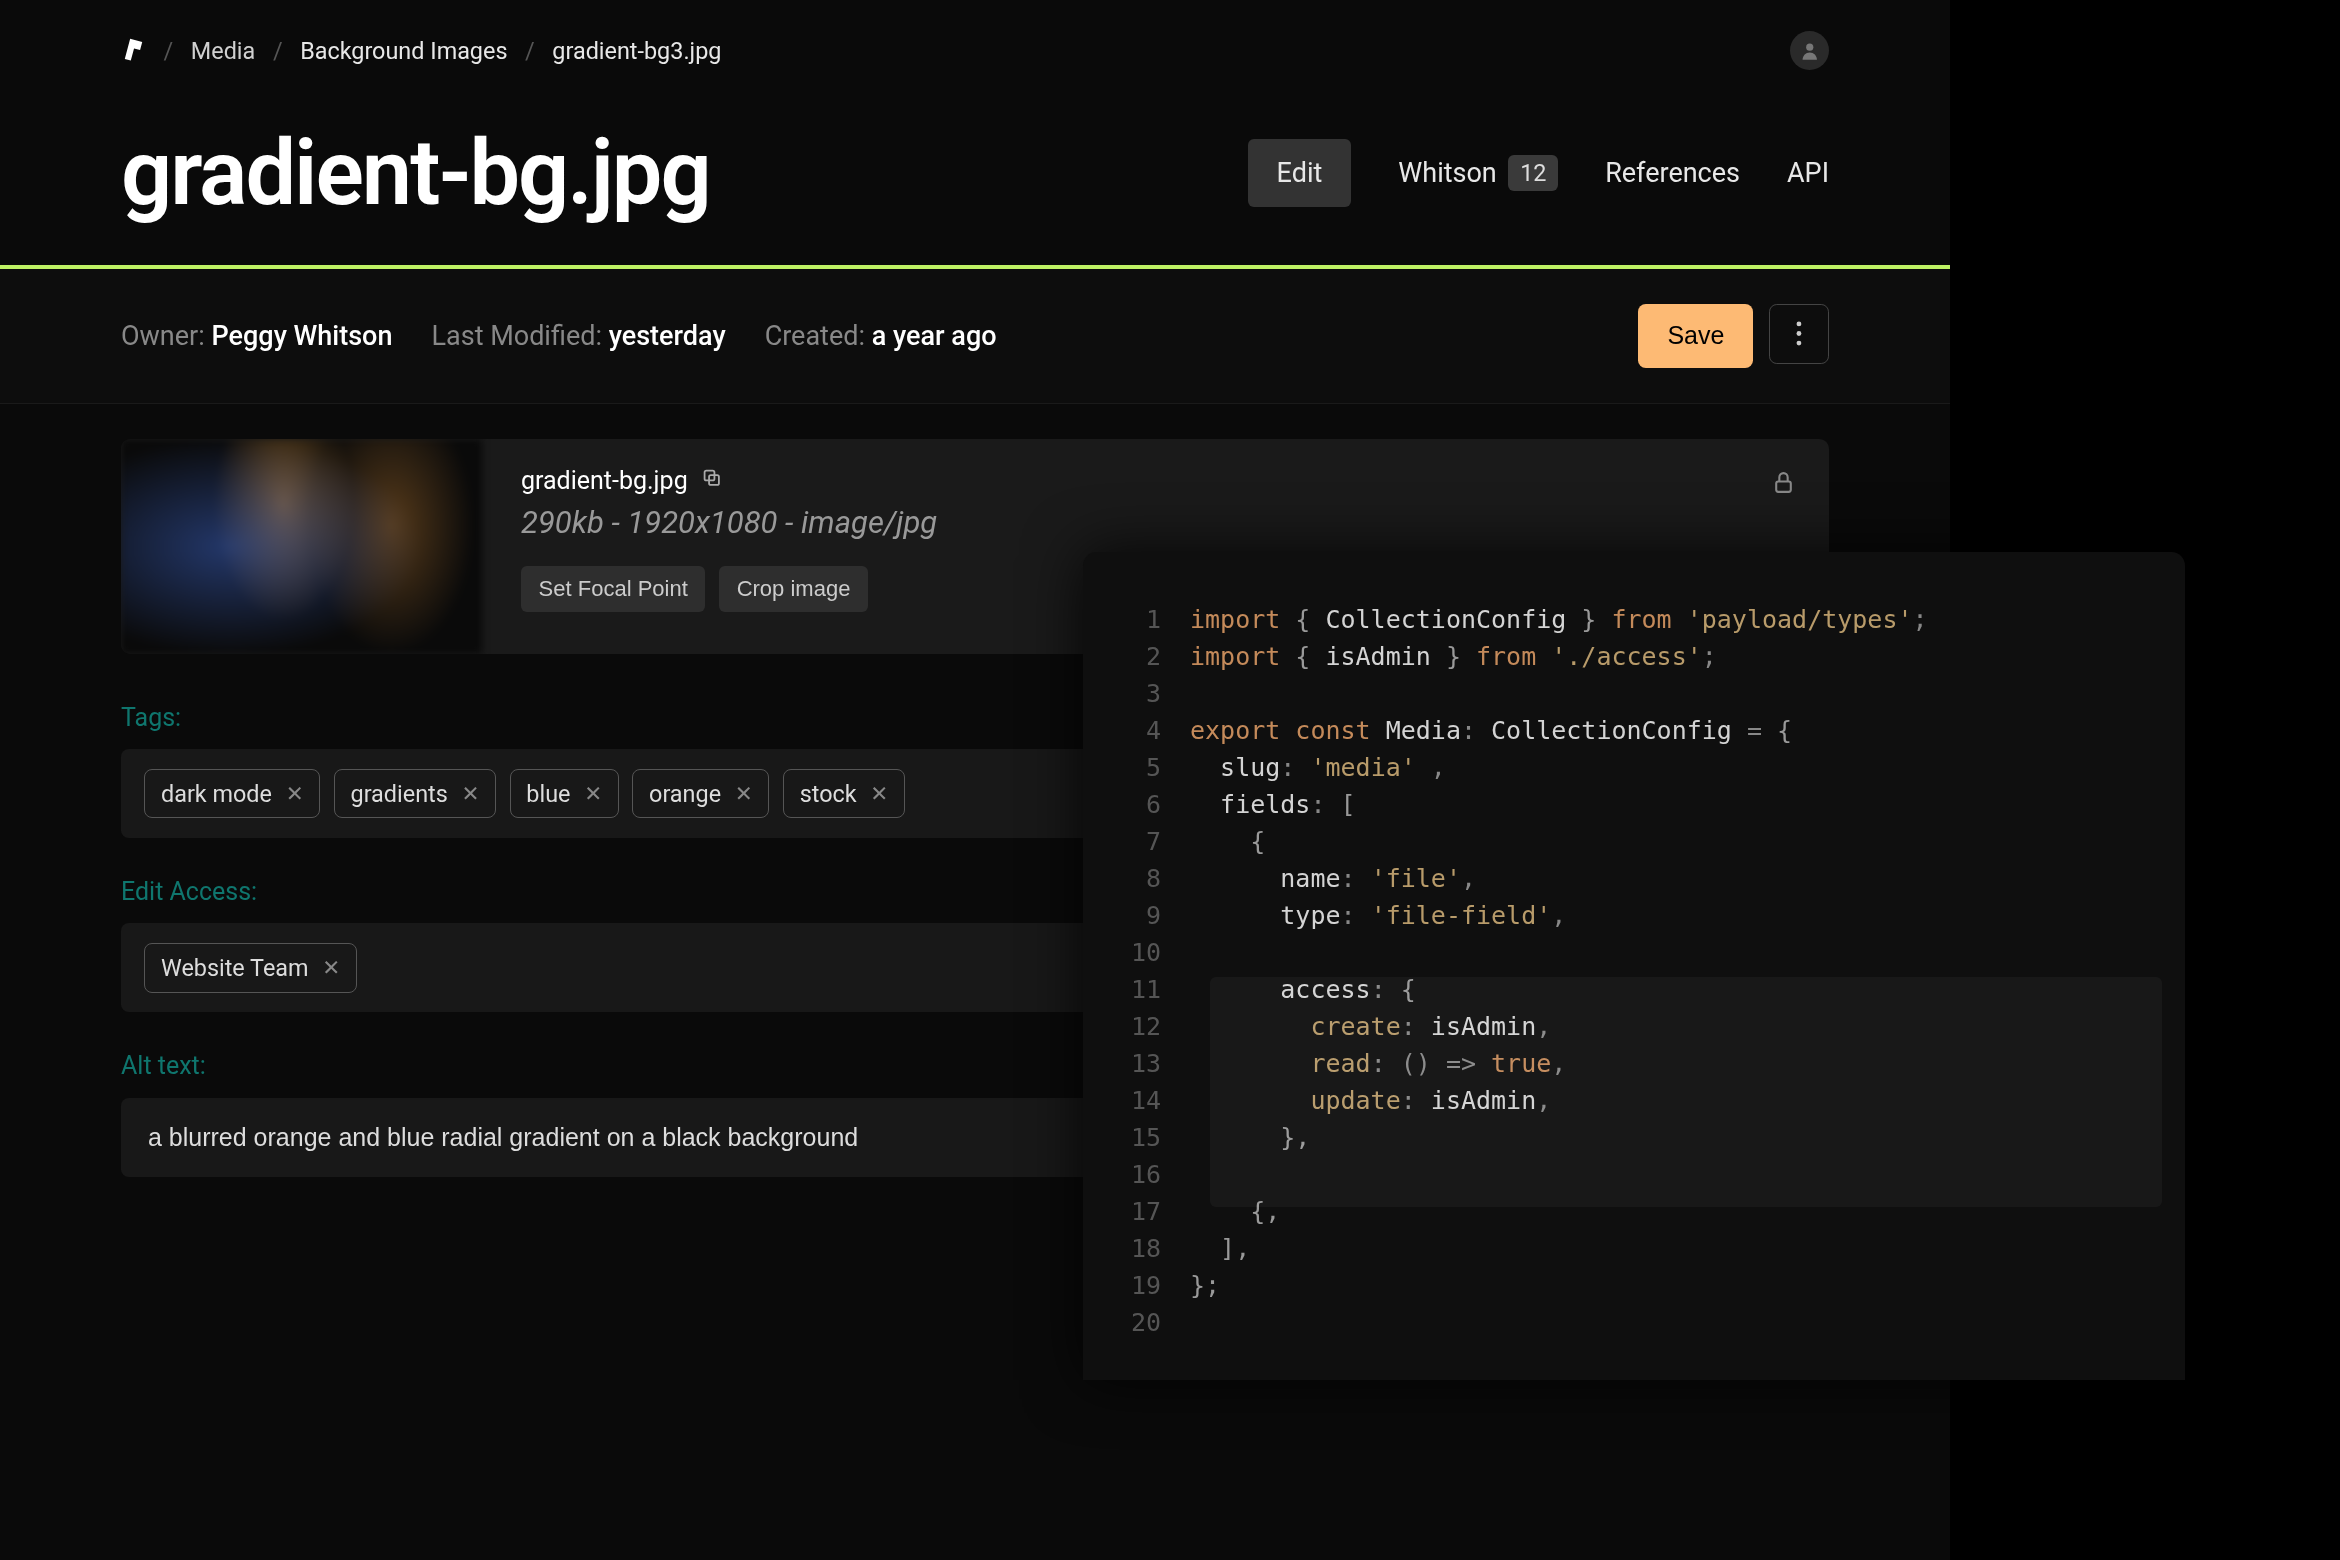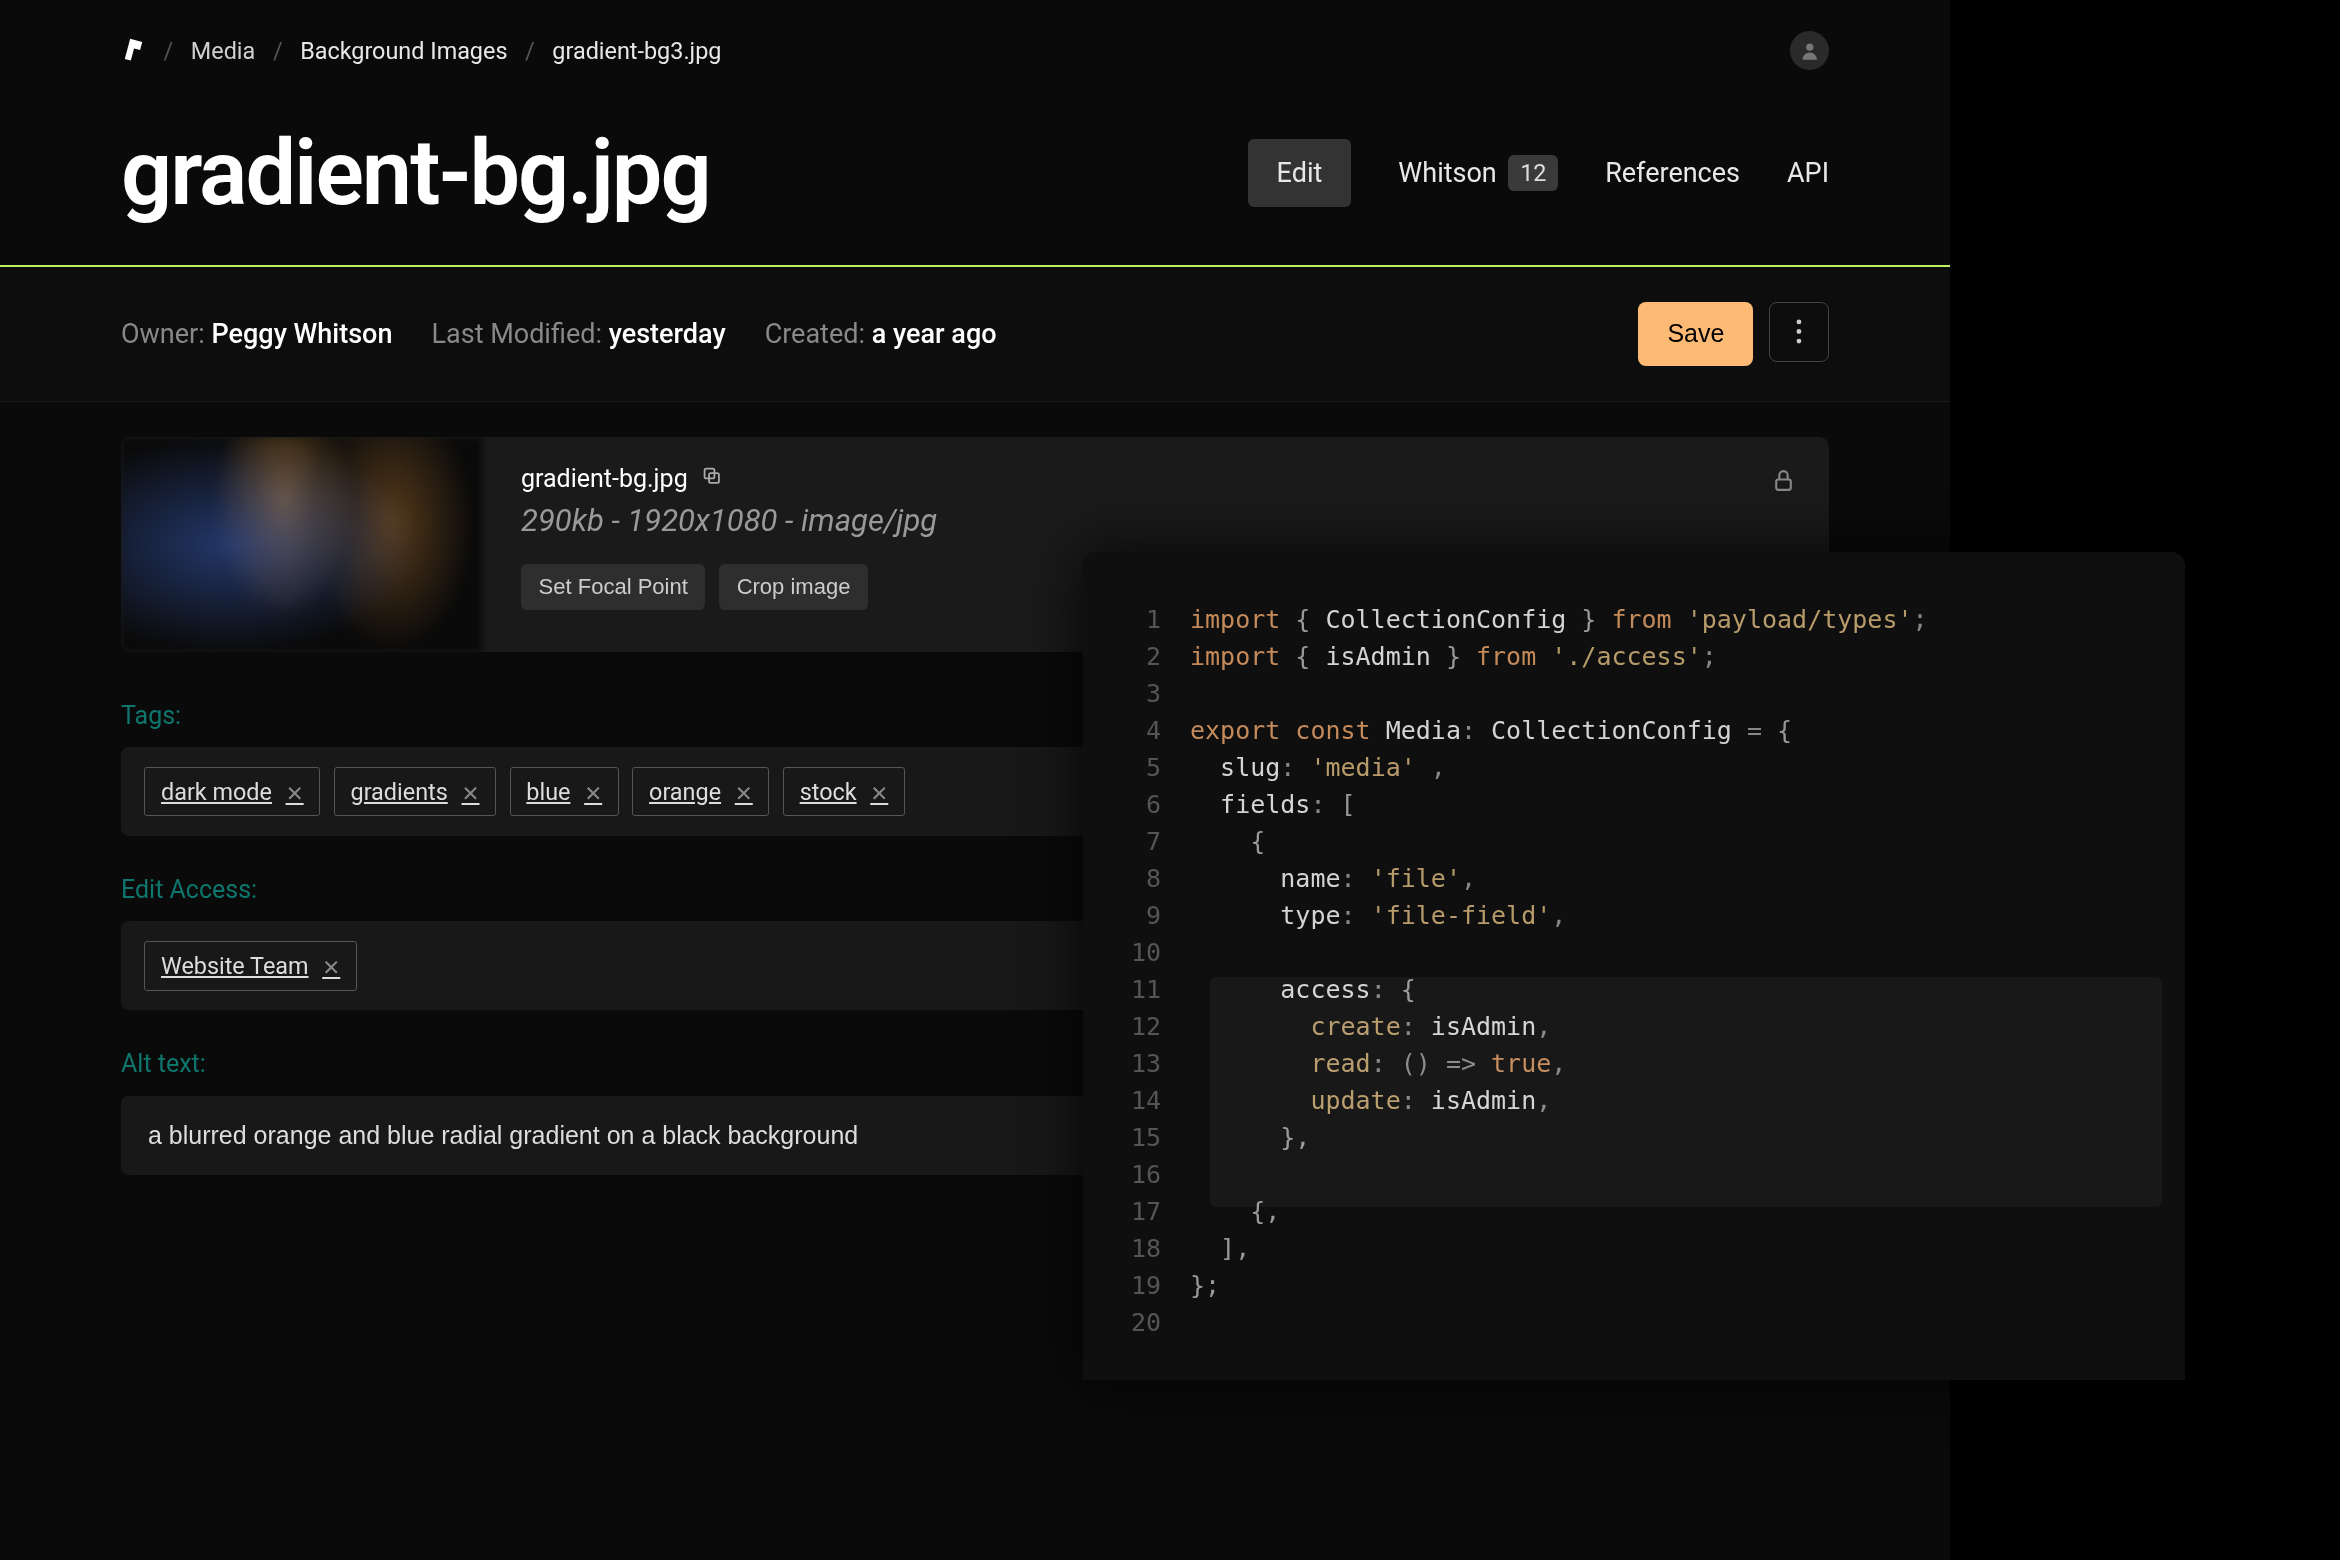--- a/index.html
+++ b/index.html
@@ -49,21 +49,21 @@
 }
 .title { font-size: 90px; font-weight: 600; letter-spacing: -2px; }
 .tabs { display: flex; gap: 47px; font-size: 27px; }
 .tab { color: #e8e8e8; cursor: pointer; display: flex; align-items: center; gap: 11.7px; }
 .tab.active { background: #333; padding: 17.6px 29px; border-radius: 5.9px; }
 .badge {
   background: #3a3a3a; color: #ddd; padding: 3.9px 11.7px; border-radius: 5.9px; font-size: 23.4px;
 }
 .metabar {
   display: flex; align-items: center; justify-content: space-between;
-  padding: 35px 121px; border-top: 2px solid #bef264; border-bottom: 1px solid #1a1a1a;
+  padding: 35px 121px; border-top: 4px solid #bef264; border-bottom: 1px solid #1a1a1a;
   background: #0d0d0d;
 }
 .meta { display: flex; gap: 39px; font-size: 27px; }
 .meta-label { color: #888; }
 .meta-val { color: #fff; font-weight: 500; }
 .actions { display: flex; gap: 15.6px; }
 .btn-save {
   background: #fdba74; color: #000; border: none; padding: 17.6px 29px;
   font-size: 25px; border-radius: 7.8px; cursor: pointer; font-weight: 500;
 }
@@ -96,22 +96,22 @@
 }
 .lock-icon { position: absolute; right: 33px; top: 31px; }
 .lock-icon svg { width: 25px; height: 25px; stroke: #888; fill: none; stroke-width: 2; }
 .field { margin-bottom: 39px; }
 .field-label { font-size: 25px; color: #0f766e; margin-bottom: 17.6px; display: block; }
 .tags-box {
   background: #181818; border-radius: 7.8px; padding: 19.5px 23.4px;
   display: flex; gap: 13.7px; flex-wrap: wrap;
 }
 .tag {
-  border: 1px solid #555; border-radius: 3px; padding: 9.8px 15.6px;
-  display: flex; align-items: flex-end; gap: 13.7px; font-size: 23.4px; color: #ddd; text-decoration: underline;
+  border: 1px solid #555; border-radius: 8px; padding: 9.8px 15.6px;
+  display: flex; align-items: center; gap: 13.7px; font-size: 23.4px; color: #ddd;
 }
 .tag-x { color: #888; cursor: pointer; font-size: 21.5px; }
 .alt-input {
   background: #181818; border: none; border-radius: 7.8px; padding: 25px 27px;
   width: 100%; color: #ddd; font-size: 25px;
 }
 
 .code-panel {
   position: absolute;
   left: 1083px; top: 552px;

